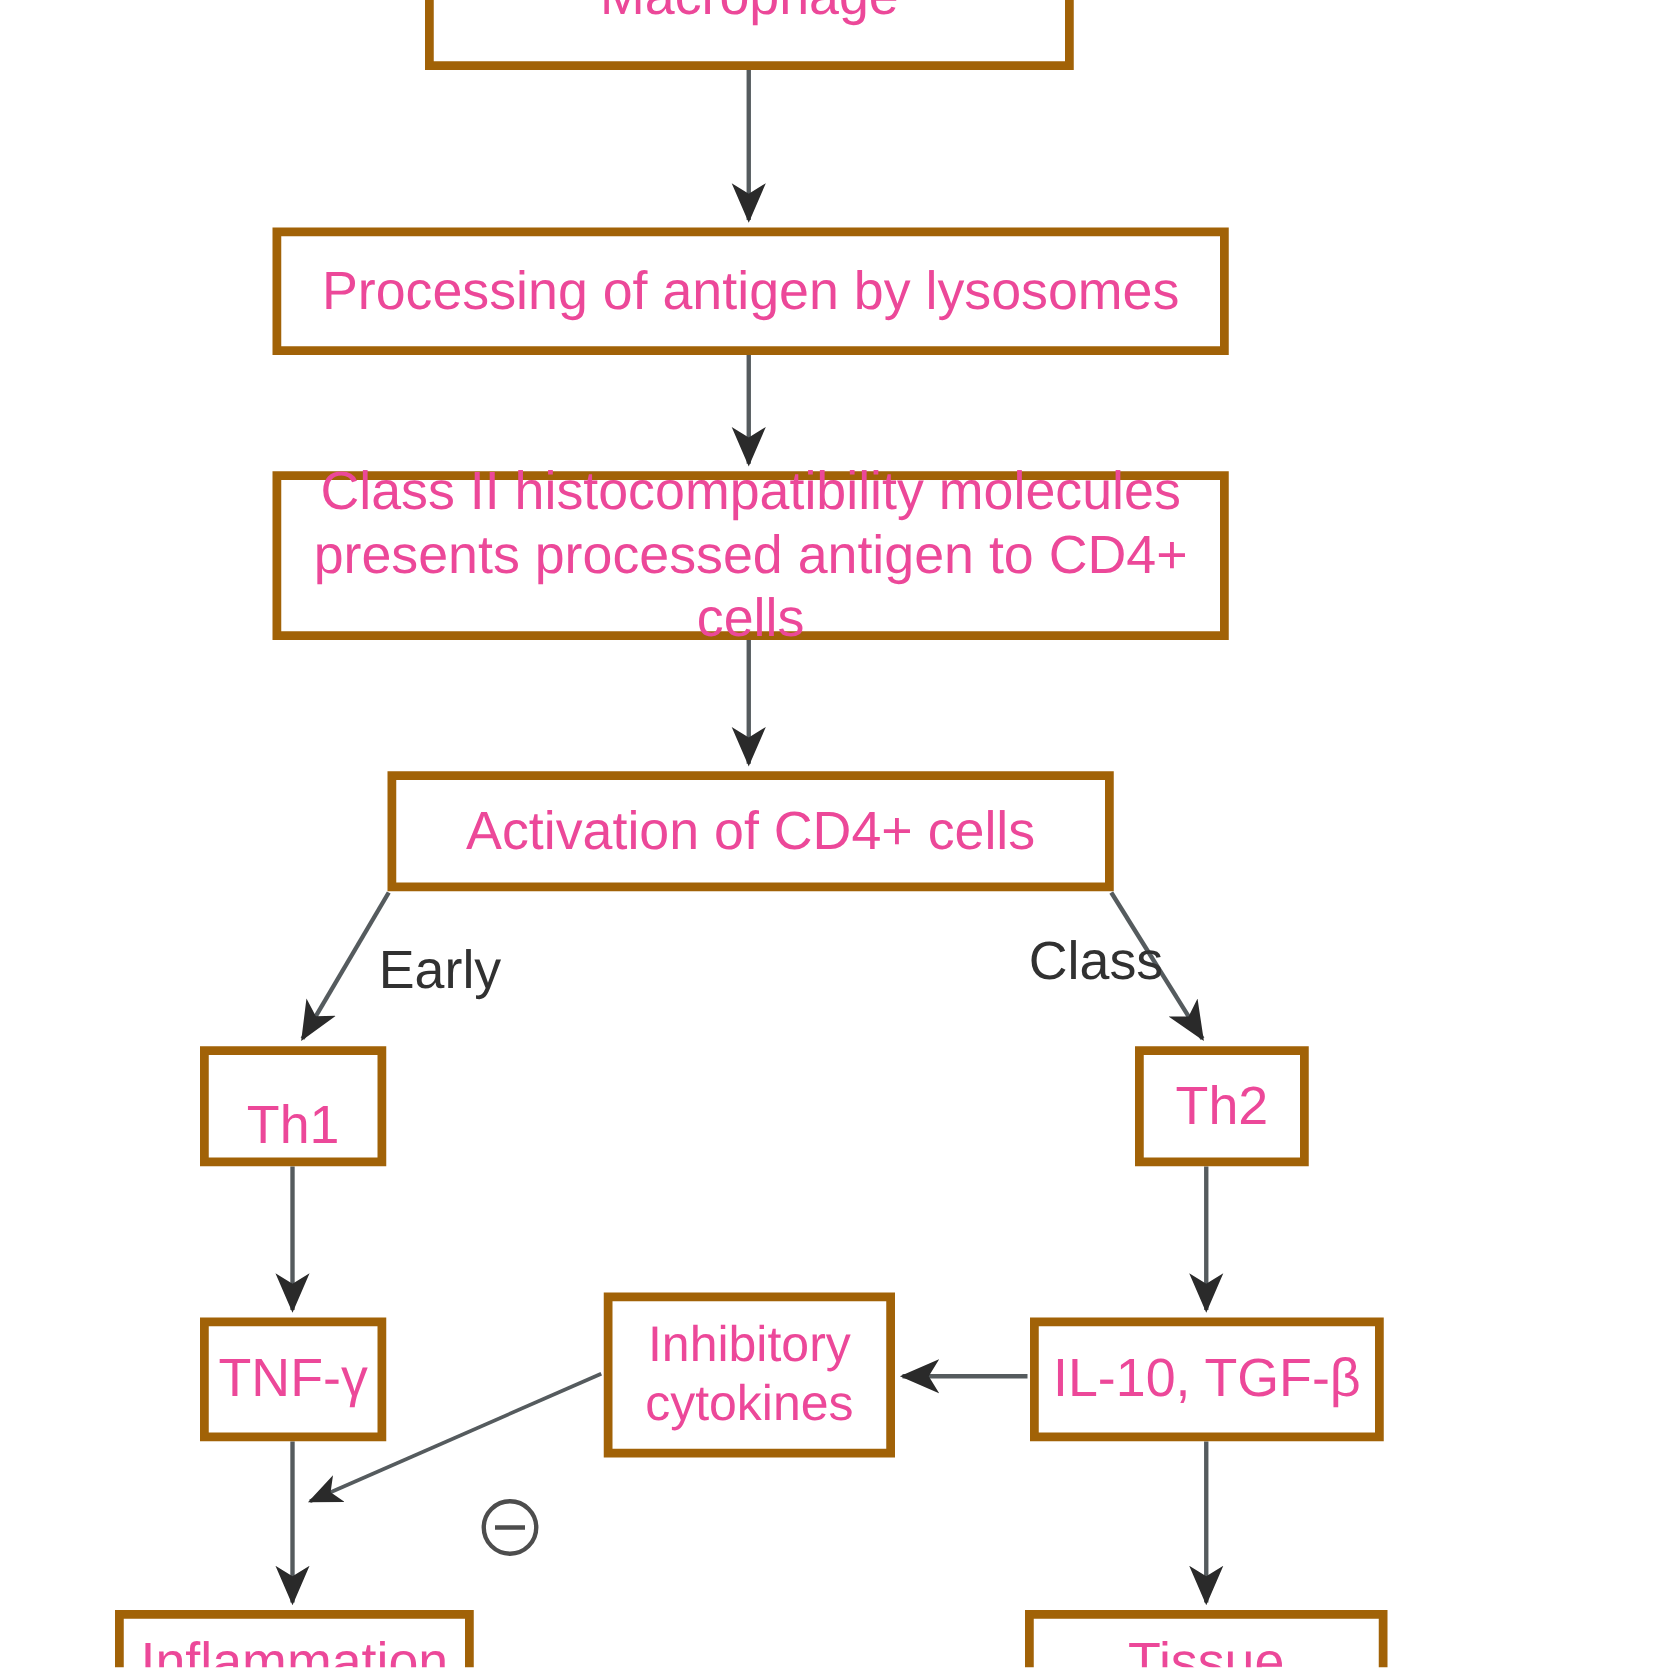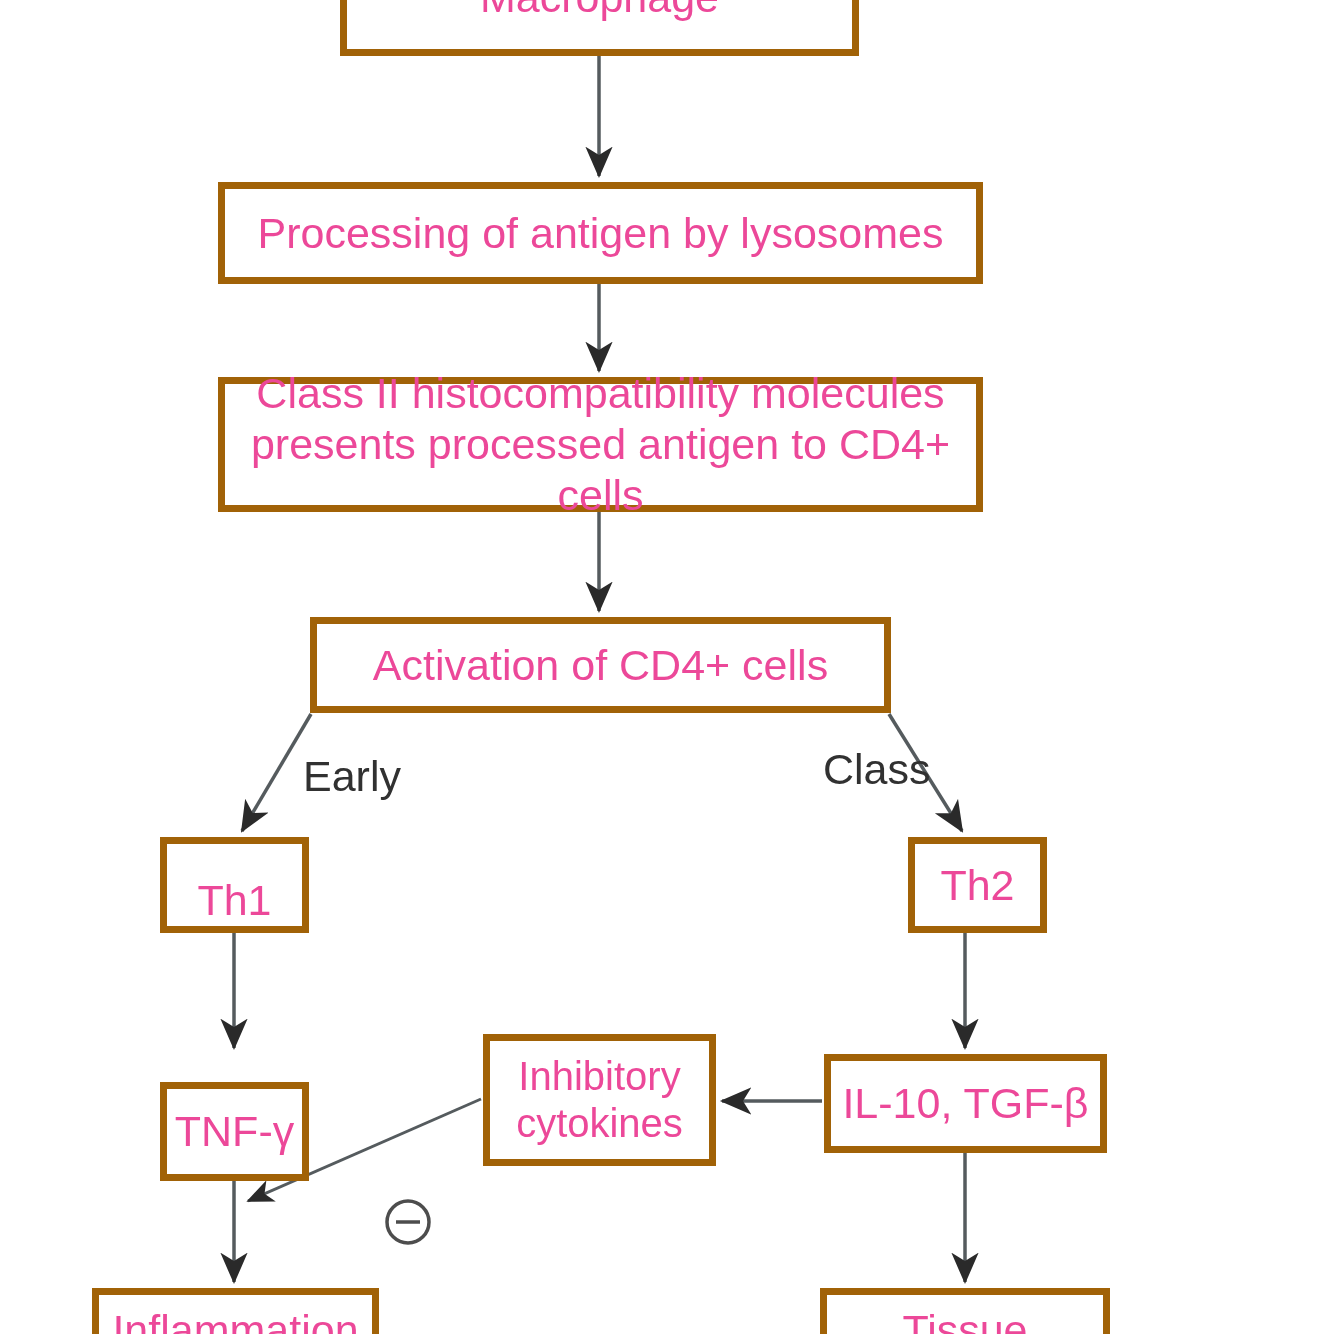--- a/index.html
+++ b/index.html
@@ -51,21 +51,21 @@
     background: transparent;
     white-space: nowrap;
   }
   
   #node-macrophage      { left: 340px; top: -62px;  width: 519px; height: 118px; font-size: 43px; }
   #node-processing      { left: 218px; top: 182px;  width: 765px; height: 102px; font-size: 43px; }
   #node-classii         { left: 218px; top: 377px;  width: 765px; height: 135px; font-size: 43px; }
   #node-activation      { left: 310px; top: 617px;  width: 581px; height: 96px;  font-size: 43px; text-align: right; }
   #node-th1             { left: 160px; top: 837px;  width: 149px; height: 96px;  font-size: 43px; align-items: flex-end; }
   #node-th2             { left: 892px; top: 837px;  width: 139px; height: 96px;  font-size: 43px; margin-left: 16px; }
-  #node-tnf             { left: 160px; top: 1054px; width: 149px; height: 99px;  font-size: 43px; margin-top: 28px; }
+  #node-tnf             { left: 160px; top: 1054px; width: 149px; height: 99px;  font-size: 43px; }
   #node-inhibitory      { left: 483px; top: 1034px; width: 233px; height: 132px; font-size: 40px; text-align: center; }
   #node-il10            { left: 824px; top: 1054px; width: 283px; height: 99px;  font-size: 43px; }
   #node-inflammation    { left: 92px;  top: 1288px; width: 287px; height: 100px; font-size: 43px;
                           align-items: flex-start; padding-top: 10px; }
   #node-scarring        { left: 820px; top: 1288px; width: 290px; height: 100px; font-size: 43px;
                           align-items: flex-start; padding-top: 10px; }
   
   #label-early { left: 303px; top: 752px; font-size: 43px; }
   #label-late  { left: 823px; top: 745px; font-size: 43px; }
 </style>

